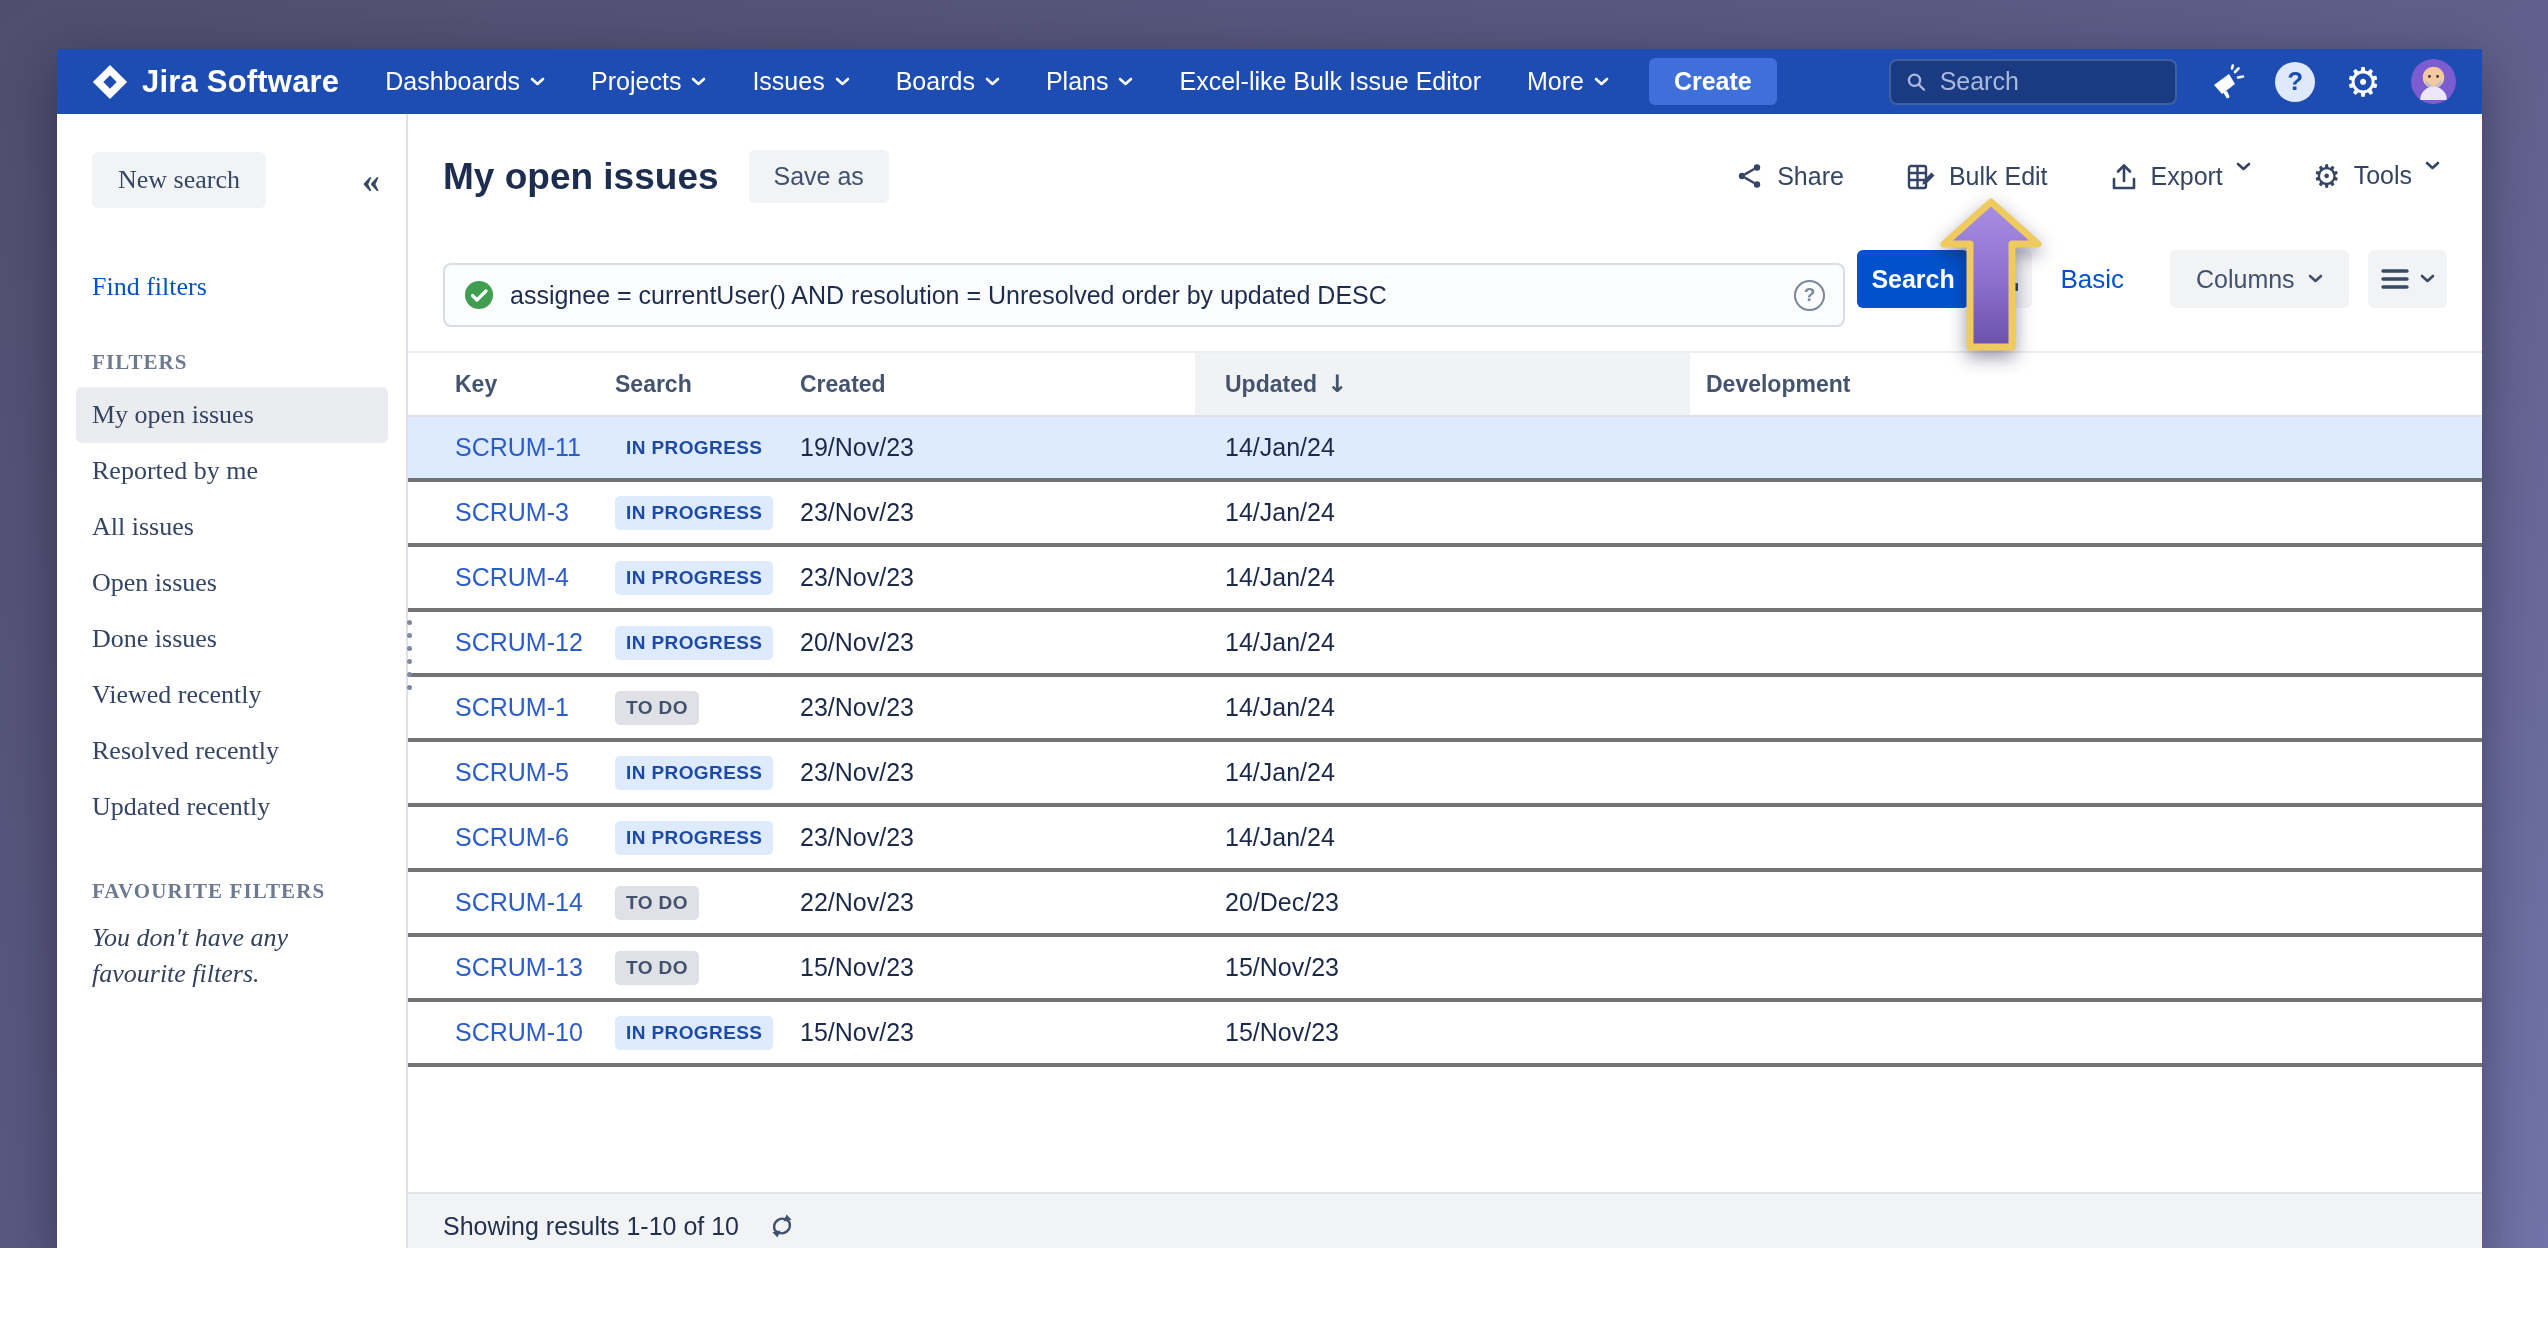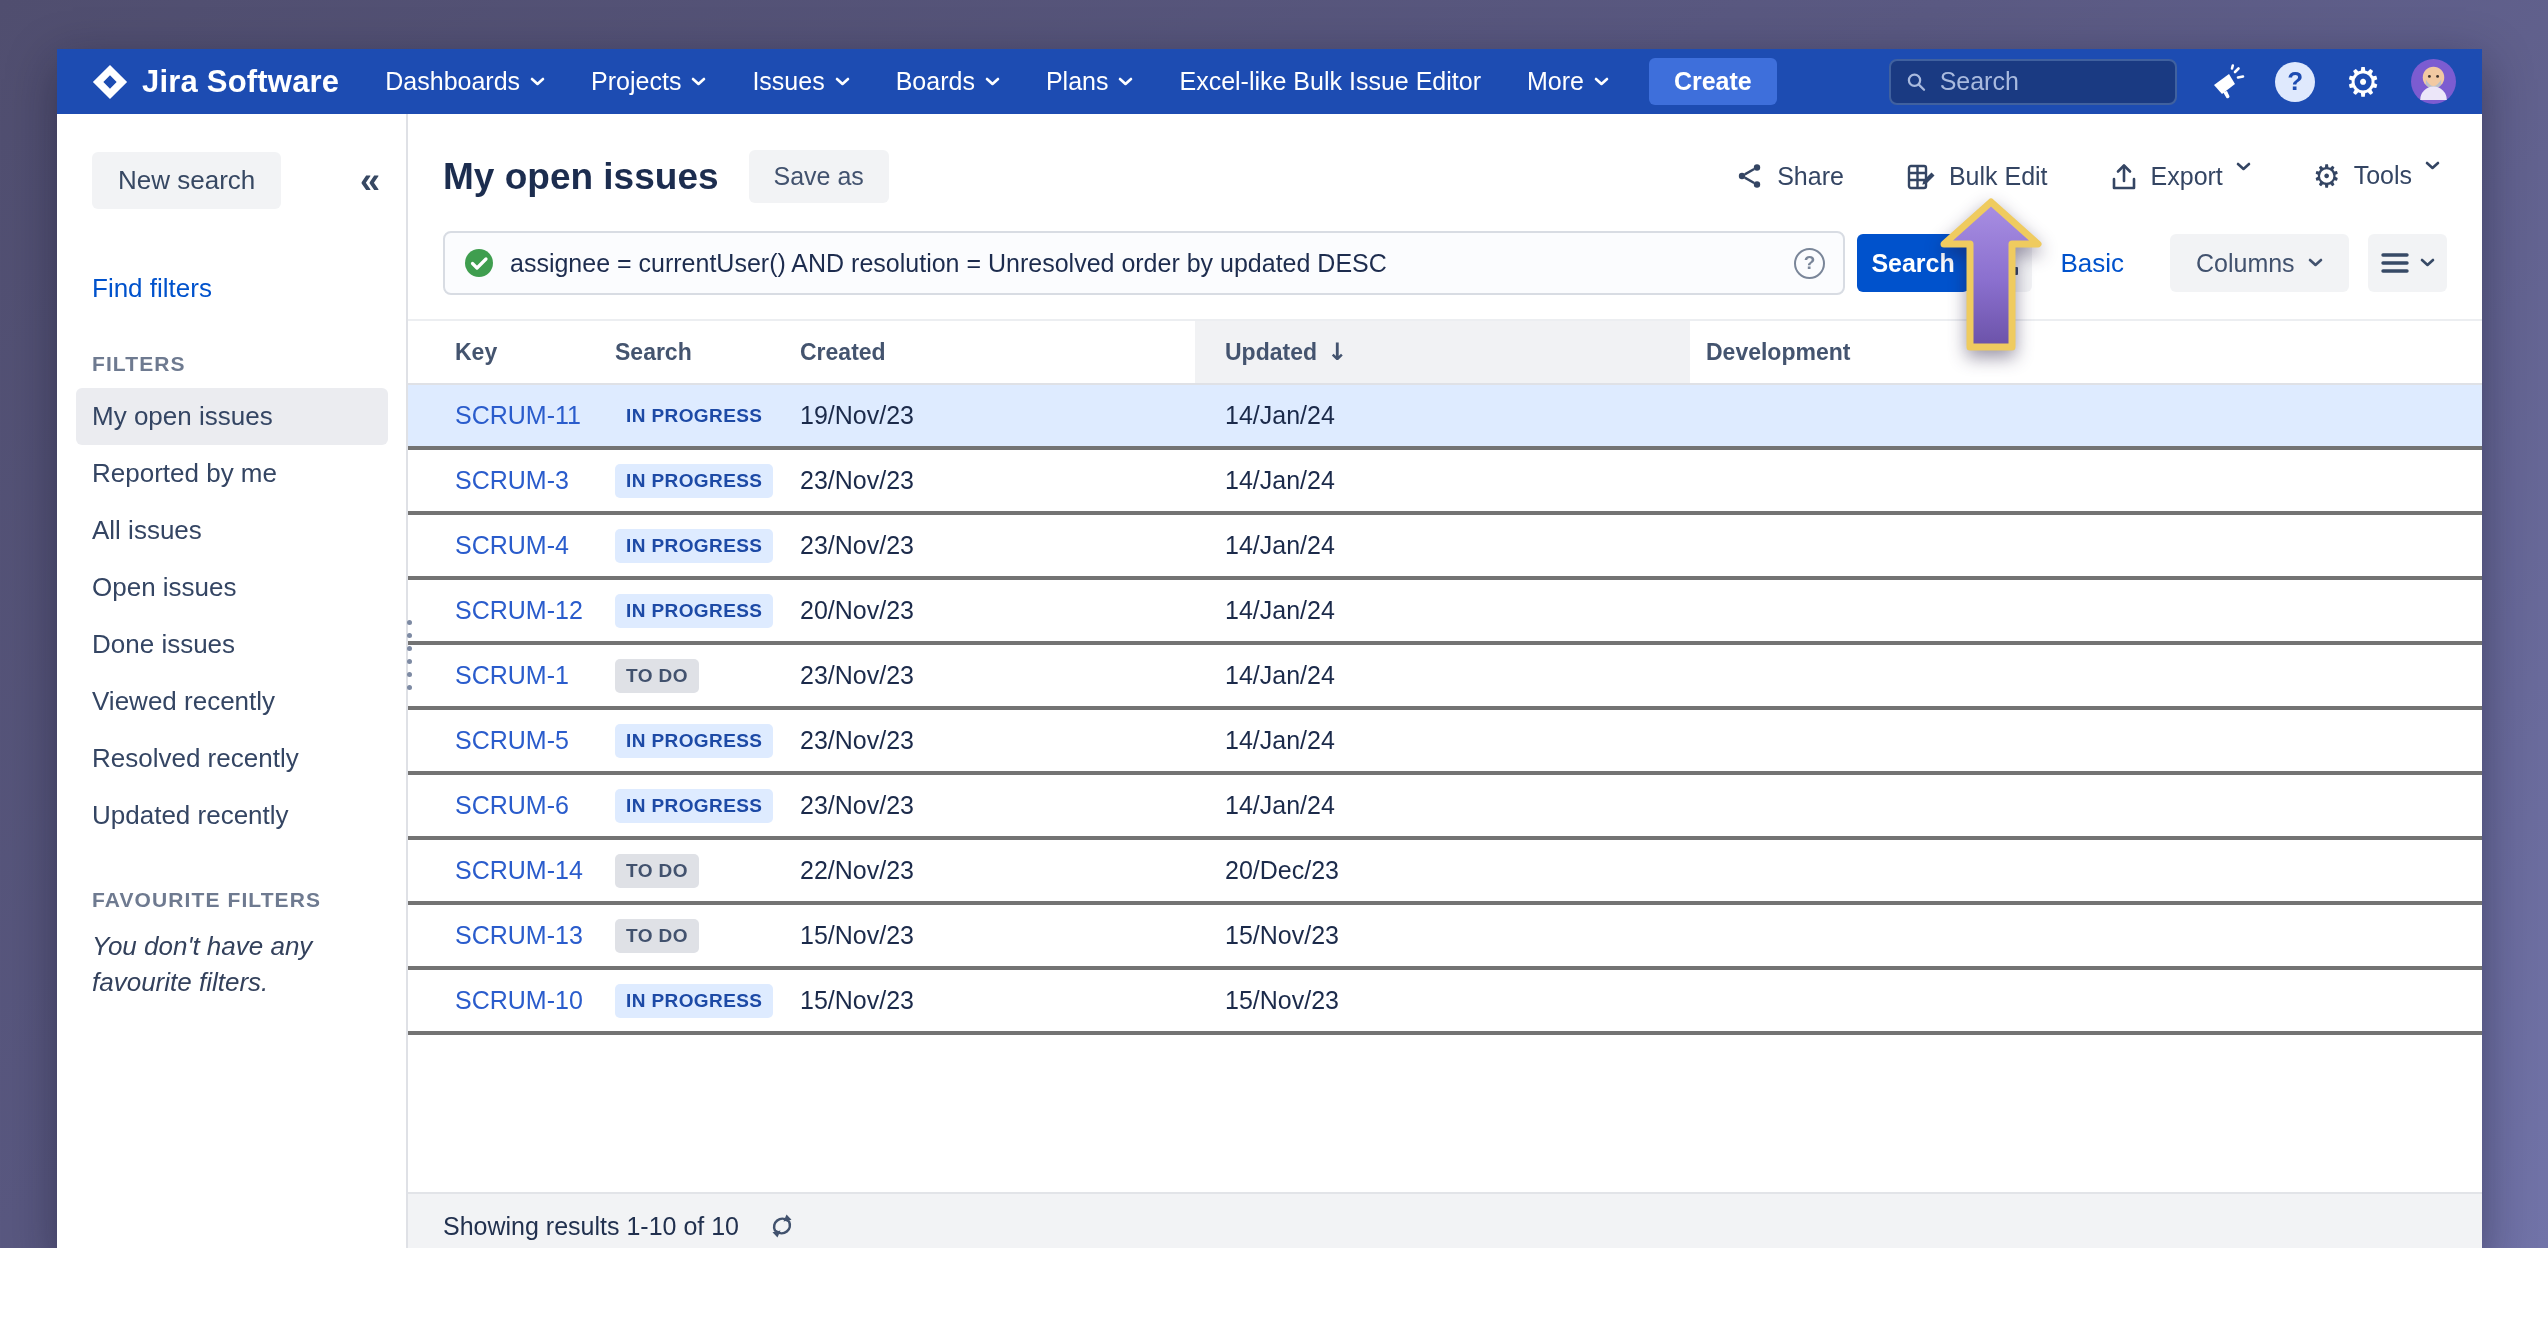--- a/index.html
+++ b/index.html
@@ -26,21 +26,21 @@
   .nav-search input::placeholder { color:#a9bade; }
   .help-badge { width:40px; height:40px; border-radius:50%; background:#dfe9fd; color:#1d4cb2;
                 font-size:26px; font-weight:700; display:flex; align-items:center; justify-content:center; cursor:pointer; }
   .gear-white { font-size:40px; line-height:1; color:#fff; cursor:pointer; font-family:"DejaVu Sans",sans-serif; }
 
   
   .body-row { flex:1; display:flex; min-height:0; }
 
   
   .sidebar { width:351px; flex:0 0 351px; border-right:2px solid #dfe1e6; position:relative;
-             padding:38px 0 0 35px; background:#fff; }
+             padding:38px 0 0 35px; background:#fff;font-family:Liberation Serif, serif; }
   .sidebar-top { display:flex; align-items:center; justify-content:space-between; padding-right:26px; }
   .new-search-btn { background:#f2f3f5; border:none; border-radius:6px; padding:13px 26px;
                     font-size:26px; color:#374863; font-family:inherit; cursor:pointer; }
   .collapse-glyph { font-size:36px; font-weight:700; color:#374863; cursor:pointer; line-height:1; }
   .find-filters { display:inline-block; margin-top:64px; font-size:26px; color:#0052cc; text-decoration:none; cursor:pointer; }
   .side-heading { margin-top:48px; font-size:21px; font-weight:700; letter-spacing:1.1px; color:#6e7a90; }
   .filter-list { list-style:none; margin-top:12px; }
   .filter-item { font-size:26px; color:#344563; padding:13px 0; cursor:pointer; }
   .filter-item.selected { background:#ebecf0; border-radius:6px; padding:13px 18px 13px 16px;
                           margin-left:-16px; margin-right:18px; }
@@ -54,21 +54,21 @@
   .page-header { margin-top:36px; padding:0 42px 0 35px; display:flex; align-items:center; }
   .page-title { font-size:37px; font-weight:600; color:#1c2d4f; }
   .save-as-btn { margin-left:30px; background:#f2f3f5; border:none; border-radius:6px; padding:12px 25px;
                  font-size:25px; color:#42526e; font-family:inherit; cursor:pointer; }
   .header-actions { margin-left:auto; display:flex; align-items:center; gap:62px; }
   .action-item { display:flex; gap:13px; font-size:25px; font-weight:500; color:#344563; cursor:pointer; white-space:nowrap; }
   .gear-dark { font-size:31px; line-height:1; color:#344563; font-family:"DejaVu Sans",sans-serif; }
 
   .query-row { margin-top:28px; padding:0 35px; display:flex; align-items:center; }
   .jql-field { flex:0 0 1402px; height:64px; background:#fbfcfe; border:2px solid #d8dce3; border-radius:8px;
-               display:flex; align-items:center; gap:15px; padding:0 18px; }
+               display:flex; align-items:center; gap:15px; padding:0 18px;margin-top:32px; }
   .jql-field input { flex:1; border:none; outline:none; background:transparent; font-size:25px; color:#1d2c4e; font-weight:500; font-family:inherit; }
   .q-circle { width:31px; height:31px; border-radius:50%; border:2.4px solid #7a8699; color:#7a8699;
               font-size:19px; font-weight:700; display:flex; align-items:center; justify-content:center; flex:0 0 auto; cursor:pointer; }
   .search-btn { margin-left:12px; width:130px; height:58px; background:#0052cc; color:#fff; border:none; border-radius:6px;
                 font-size:25px; font-weight:700; font-family:inherit; cursor:pointer; }
   .ghost-btn { margin-left:8px; width:64px; height:58px; background:#f2f3f5; border:none; border-radius:6px;
                display:flex; align-items:center; justify-content:center; cursor:pointer; }
   .basic-link { margin:0 46px 0 28px; font-size:26px; color:#0052cc; text-decoration:none; cursor:pointer; }
   .columns-btn { height:58px; background:#f2f3f5; border:none; border-radius:6px; padding:0 26px;
                  display:flex; align-items:center; gap:13px; font-size:25px; color:#42526e; font-family:inherit; cursor:pointer; }

